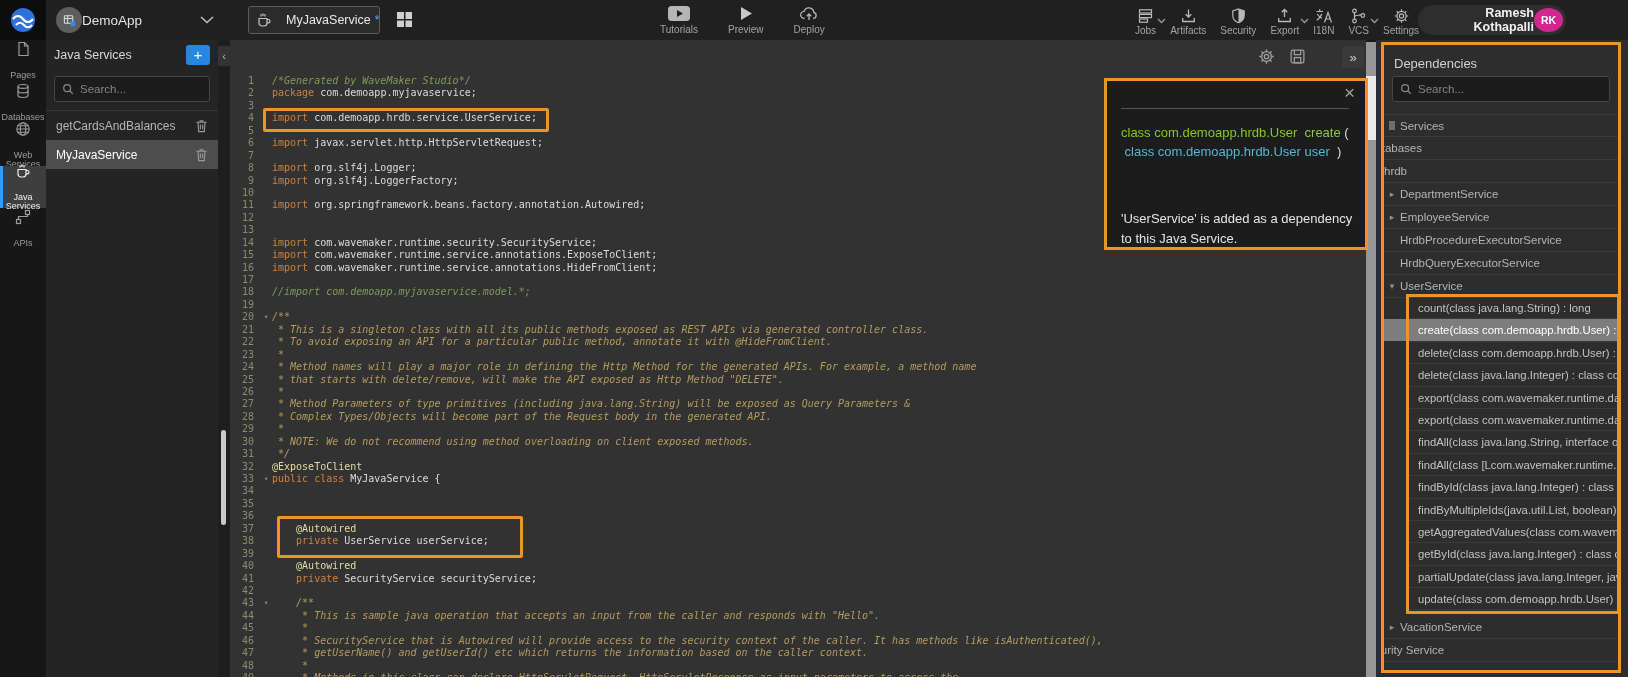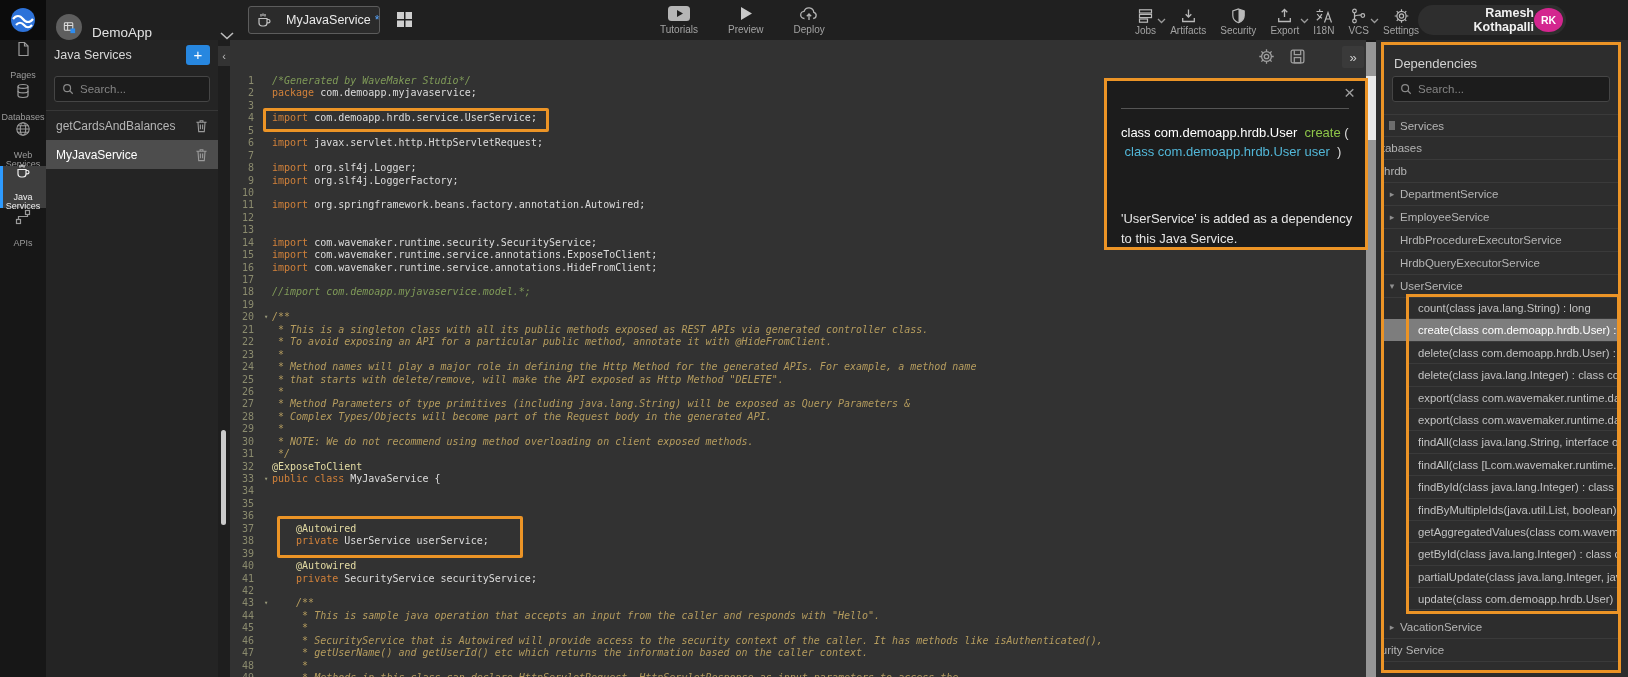--- a/index.html
+++ b/index.html
@@ -4,21 +4,21 @@
 <style>
   * { margin:0; padding:0; box-sizing:border-box; }
   html,body { width:1628px; height:677px; overflow:hidden; background:#191919;
     font-family:"Liberation Sans", sans-serif; }
   #app { position:relative; width:1628px; height:677px; }
 
   
   #topbar { position:absolute; left:0; top:0; width:1628px; height:40px; background:#202020; z-index:30; }
   #logo-tile { position:absolute; left:0; top:0; width:46px; height:40px; background:#0c0c0c;
     display:flex; align-items:center; justify-content:center; }
-  #project { position:absolute; left:56px; top:0; height:40px; display:flex; align-items:flex-end; gap:10px; }
+  #project { position:absolute; left:56px; top:0; height:40px; display:flex; align-items:center; }
   .app-badge { width:26px; height:26px; border-radius:50%; background:#5e5e5e; display:flex; align-items:center; justify-content:center; position:relative; }
   #project-name { color:#e2e2e2; font-size:13.5px; }
   #project-caret { margin-left:58px; }
   #file-tab { position:absolute; left:248px; top:6px; height:28px; width:132px; background:#2b2b2b;
     border:1px solid #5c5c5c; border-radius:3px; display:flex; align-items:center; }
   #file-tab .tab-sep { width:1px; height:28px; background:#5c5c5c; margin-left:6px; }
   #file-name { color:#eaeaea; font-size:12.5px; margin-left:8px; white-space:nowrap; }
   #file-modified { color:#58a6ff; font-size:12px; margin-left:4px; }
   #grid-btn { position:absolute; left:396px; top:11px; width:18px; height:18px; }
   #center-tools { position:absolute; left:660px; top:0; height:40px; display:flex; gap:30px; align-items:center; }
@@ -79,21 +79,21 @@
   .hl-box { position:absolute; border:3px solid #ec9426; border-radius:2px; z-index:7; pointer-events:none; }
   #hl-import { left:33px; top:68px; width:286px; height:24px; }   
   #hl-autowired { left:47px; top:476px; width:246px; height:42px; }
 
   
   #popup { position:absolute; left:1104px; top:78px; width:264px; height:172px; background:#1c1c1c;
     border:3px solid #ec9426; z-index:50; }
   #popup-close { position:absolute; right:10px; top:2px; color:#9e9e9e; font-size:19px; cursor:pointer; line-height:1; }
   #popup-divider { position:absolute; left:14px; right:16px; top:27px; height:1px; background:#555; }
   #popup-sig { position:absolute; left:14px; top:42px; font-size:13px; line-height:19px; white-space:pre; }
-  .sig-orange { color:#ffffff; } .sig-green { color:#8ec549; } .sig-cyan { color:#52b7d8; } .sig-white { color:#ddd; }
+  .sig-orange { color:#84cc16; } .sig-green { color:#8ec549; } .sig-cyan { color:#52b7d8; } .sig-white { color:#ddd; }
   #popup-msg { position:absolute; left:14px; top:128px; width:236px; color:#e5e5e5; font-size:13px; line-height:20px; }
 
   
   #right-strip { position:absolute; left:1366px; top:42px; width:10px; height:635px; background:#969696; z-index:10; }
   #right-thumb { position:absolute; left:0; top:34px; width:10px; height:64px; background:#e9e9e9; }
   #panel-collapse { position:absolute; left:1342px; top:46px; width:22px; height:22px; background:#3a3a3a;
     border:none; border-radius:2px; color:#ccc; font-size:13px; cursor:pointer; z-index:10; }
 
   
   #deps-panel { position:absolute; left:1376px; top:40px; width:252px; height:637px; background:#2d2d2d; z-index:20; }

